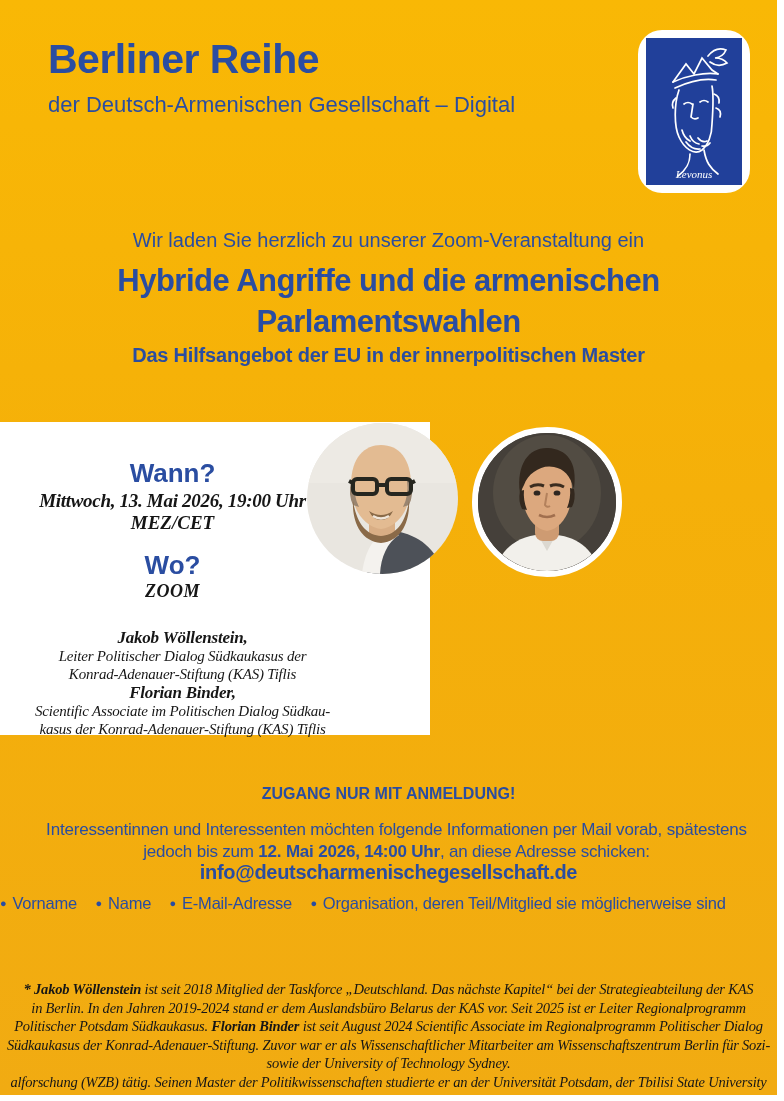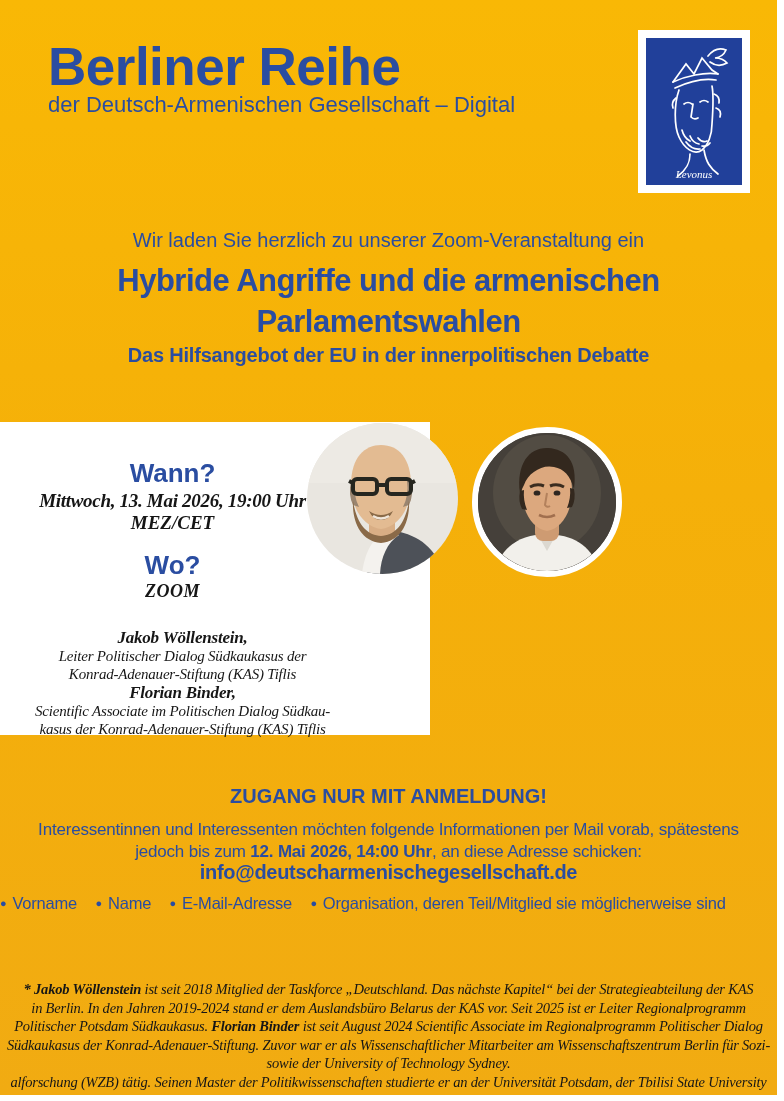--- a/index.html
+++ b/index.html
@@ -5,27 +5,27 @@
   html,body { margin:0; padding:0; background:#ffffff; }
   .page {
     position:relative; width:784px; height:1101px; background:#ffffff;
     overflow:hidden; font-family:"Liberation Sans","DejaVu Sans",sans-serif;
   }
   .flyer {
     position:absolute; left:0; top:0; width:777px; height:1095px;
     background:linear-gradient(180deg,#F9B805 0%,#F5B009 45%,#F1AB12 100%);
   }
   .header-title {
-    position:absolute; left:48px; top:36px; font-size:53px; font-weight:bold;
+    position:absolute; left:48px; top:36px; font-size:41px; font-weight:bold;
     color:#2A4DA1; letter-spacing:-0.5px;
   }
   .header-subtitle { position:absolute; left:48px; top:92px; font-size:22px; color:#2A4DA1; }
   .logo {
     position:absolute; left:638px; top:30px; width:112px; height:163px;
-    background:#ffffff; box-sizing:border-box; padding:8px;
+    background:#ffffff; box-sizing:border-box; padding:8px;border-radius:24px;
   }
   .logo-inner { width:100%; height:100%; background:#21409A; }
   .invite-line { position:absolute; left:0; top:229px; width:777px; text-align:center; font-size:20px; color:#2A4DA1; }
   .event-title {
     position:absolute; left:0; top:260px; width:777px; text-align:center;
     font-size:31px; line-height:41px; font-weight:bold; color:#2A4DA1; letter-spacing:-0.5px;
   }
   .event-subtitle {
     position:absolute; left:0; top:344px; width:777px; text-align:center;
     font-size:20px; font-weight:bold; color:#2A4DA1; letter-spacing:-0.2px;
@@ -40,22 +40,22 @@
   .when-tz { font-size:19px; }
   .where-label { margin-top:16px; }
   .where-value { font-size:18px; letter-spacing:0.5px; }
   .speakers { margin-top:26px;padding-left:20px; }
   .speaker-name { font-size:17px; letter-spacing:-0.2px; }
   .speaker-role { font-size:15px; line-height:17.5px; letter-spacing:-0.2px; }
   .photo { position:absolute; border-radius:50%; overflow:hidden; }
   .photo-jakob { left:307px; top:423px; width:151px; height:151px; }
   .photo-florian { left:472px; top:427px; width:138px; height:138px; border:6px solid #ffffff; background:#4A443C; }
   .photo svg { display:block; width:100%; height:100%; }
-  .reg-headline { position:absolute; left:0; top:785px; width:777px; text-align:center; font-size:20px; font-weight:bold; color:#2A4DA1; }
-  .reg-intro { position:absolute; left:0; top:819px; width:777px; text-align:center; font-size:17px; line-height:21.5px; letter-spacing:-0.2px; color:#2A4DA1; }
+  .reg-headline { position:absolute; left:0; top:785px; width:777px; text-align:center; font-size:16px; font-weight:bold; color:#2A4DA1; }
+  .reg-intro { position:absolute; left:0; top:819px; width:777px; text-align:center; font-size:17px; line-height:21.5px; letter-spacing:-0.2px; color:#2A4DA1;padding-left:8px; }
   .reg-email { position:absolute; left:0; top:861px; width:777px; text-align:center; font-size:20px; font-weight:bold; letter-spacing:-0.3px; color:#2A4DA1; cursor:pointer; }
   .reg-bullets { position:absolute; left:0; top:894px; width:777px; text-align:left; font-size:16.5px; letter-spacing:-0.2px; color:#2A4DA1; }
   .bullet-item { margin-left:14px; }
   .bullet-item:first-child { margin-left:0; }
   .bullet-dot { font-size:11px; margin-right:6px; position:relative; top:-2px; }
   .reg-closing { position:absolute; left:0; top:924px; width:777px; text-align:center; font-size:17px; line-height:21.5px; letter-spacing:-0.2px; color:#2A4DA1; }
   .footnote {
     position:absolute; left:0; top:980px; width:777px;
     font-family:"Liberation Serif","DejaVu Serif",serif; font-style:italic;
     font-size:14.5px; line-height:18.5px; letter-spacing:-0.2px; color:#161616;
@@ -100,21 +100,21 @@
       </div>
     </div>
 
     <div class="invite-line">Wir laden Sie herzlich zu unserer Zoom-Veranstaltung ein</div>
 
     <div class="event-title">
       <span>Hybride Angriffe und die armenischen</span><br>
       <span>Parlamentswahlen</span>
     </div>
 
-    <div class="event-subtitle">Das Hilfsangebot der EU in der innerpolitischen Debatte</div>
+    <div class="event-subtitle">Das Hilfsangebot der EU in der innerpolitischen Master</div>
 
     <div class="details-card">
       <div class="details-text">
         <div class="q-label when-label">Wann?</div>
         <div class="serif-bi when-date">Mittwoch, 13. Mai 2026, 19:00 Uhr</div>
         <div class="serif-bi when-tz">MEZ/CET</div>
         <div class="q-label where-label">Wo?</div>
         <div class="serif-bi where-value">ZOOM</div>
         <div class="speakers">
           <div class="serif-bi speaker-name">Jakob Wöllenstein,</div>

